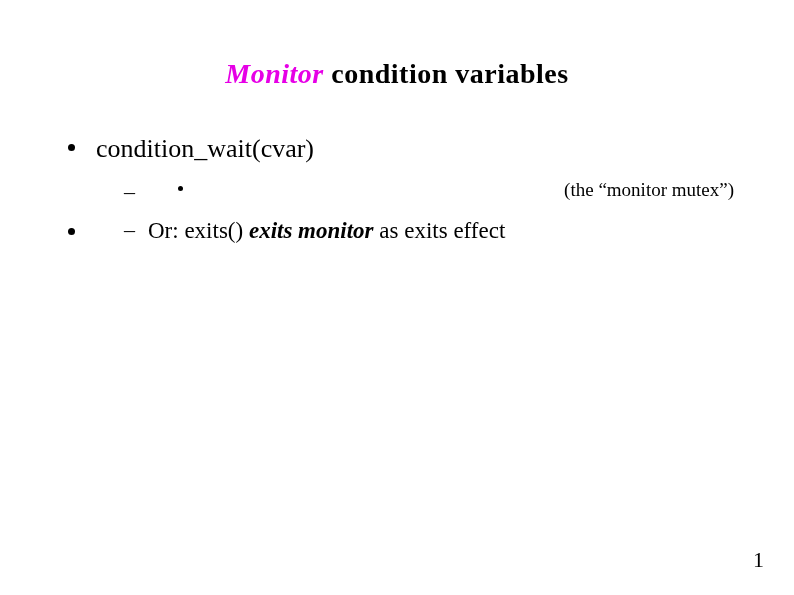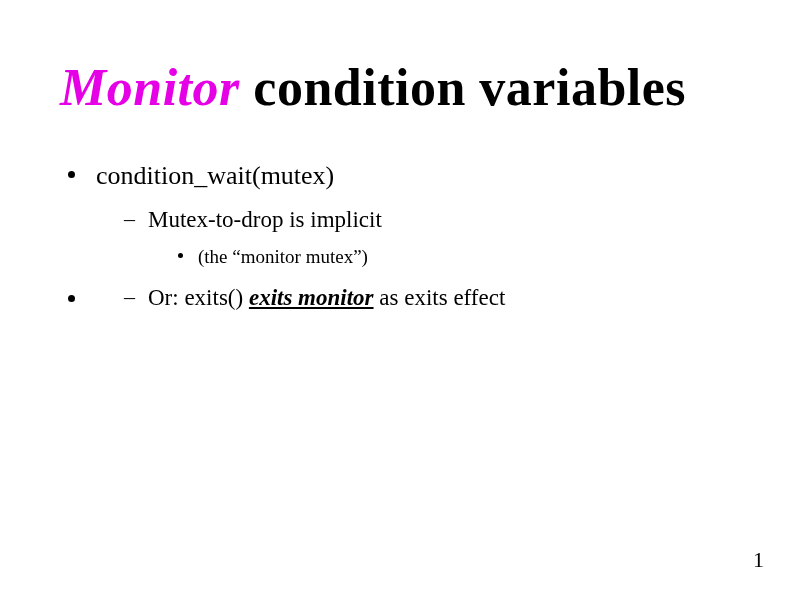--- a/index.html
+++ b/index.html
@@ -8,21 +8,22 @@
     height: 595px;
     background: #ffffff;
     font-family: "Times New Roman", Times, serif;
     color: #000000;
     position: relative;
   }
   .slide {
     padding: 58px 60px 0 60px;
   }
   .title {
-    font-size: 52px;
+    text-align: center;
+    font-size: 28px;
     margin-bottom: 42px;
     letter-spacing: 0.5px;
   }
   .title-accent {
     font-style: italic;
     color: #e600e6;
   }
   .content {
     padding-left: 8px;
   }
@@ -68,32 +69,33 @@
   ul.level3 {
     list-style: none;
     font-size: 19px;
     margin-top: 10px;
     margin-left: 30px;
   }
   ul.level3 > li {
     position: relative;
     padding-left: 20px;
     line-height: 1.3;
+    text-align: right;
   }
   ul.level3 > li::before {
     content: "";
     position: absolute;
     left: 0;
     top: 8px;
     width: 5px;
     height: 5px;
     background: #000;
     border-radius: 50%;
   }
-  .bi { font-style: italic; font-weight: bold; text-decoration: underline; }
+  .bi { font-style: italic; font-weight: bold; }
   .page-number {
     position: absolute;
     bottom: 22px;
     right: 30px;
     font-size: 22px;
   }
 </style>
 </head>
 <body>
 
@@ -101,24 +103,23 @@
 
   <h1 class="title">
     <span class="title-accent">Monitor</span><span> condition variables</span>
   </h1>
 
   <div class="content">
     <ul class="level1">
 
 
       <li>
-        <span>condition_wait(mutex)</span>
+        <span>condition_wait(cvar)</span>
         <ul class="level2">
           <li>
-            <span>Mutex-to-drop is implicit</span>
             <ul class="level3">
               <li>
                 <span>(the “monitor mutex”)</span>
               </li>
             </ul>
           </li>
         </ul>
       </li>
 
       <li>

